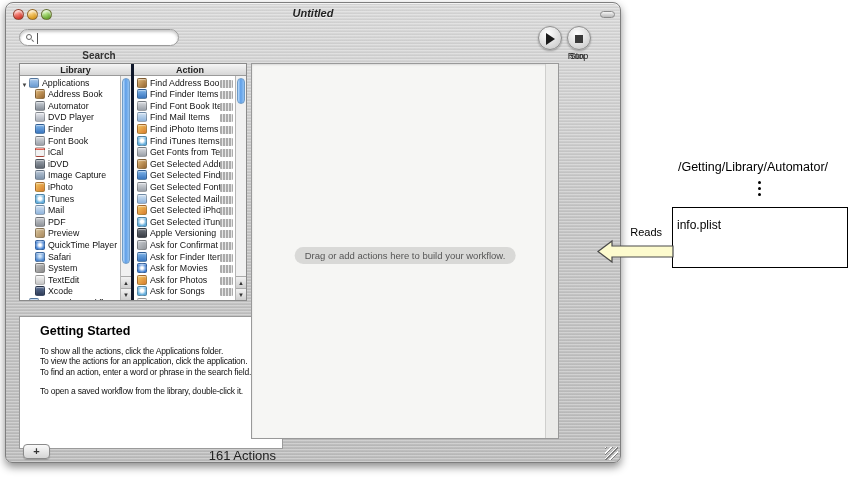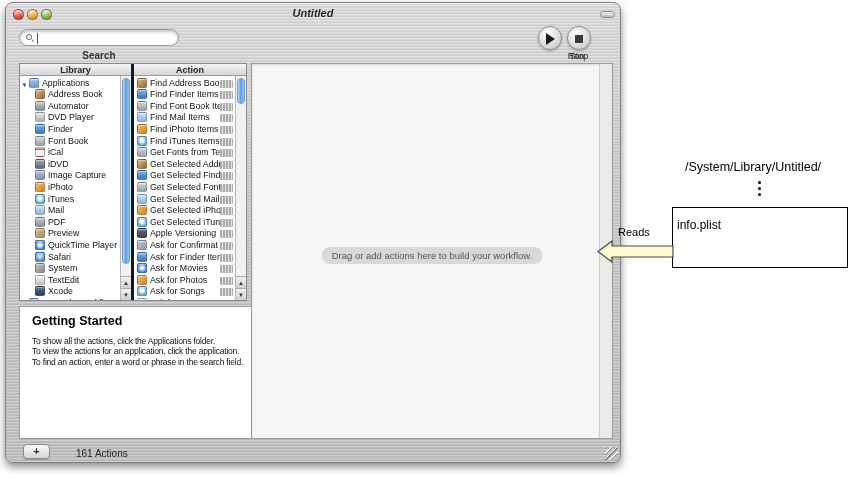--- a/index.html
+++ b/index.html
@@ -69,55 +69,55 @@
   .vscroll { flex:0 0 11px; background:#f1f1f1; border-left:1px solid #b5b5b5; position:relative; }
   .thumb { position:absolute; left:1px; width:8px; border-radius:4px;
     background:linear-gradient(90deg,#bcdcfb,#5f9fe8 45%,#93c2f2); border:1px solid #6f9cc8; }
   .thumb.lib { top:2px; height:186px; }
   .thumb.act { top:2px; height:26px; }
   .arrows { position:absolute; bottom:0; left:0; width:100%; }
   .arrows span { display:block; height:12px; line-height:12px; text-align:center; font-size:6px; color:#333;
     background:linear-gradient(180deg,#f2f2f2,#cfcfcf); border-top:1px solid #aaa; }
 
   
-  .gettingstarted { position:absolute; left:13px; top:303px; width:264px; height:133px;
-    background:#fff; border:1px solid #9a9a9a; padding:7px 12px; overflow:hidden; }
+  .gettingstarted { position:absolute; left:13px; top:313px; width:264px; height:133px;
+    background:#fff; border:1px solid #9a9a9a; padding:7px 20px; overflow:hidden; }
   .gstitle { font-size:12.5px; font-weight:bold; color:#000; margin-bottom:8px; }
   .gsline { font-size:8.5px; letter-spacing:-0.2px; color:#111; line-height:10.4px; white-space:nowrap; }
   .gspara { margin-bottom:9px; }
 
   
-  .workflow { position:absolute; left:245px; top:60px; width:362px; height:376px;
+  .workflow { position:absolute; left:245px; top:60px; width:308px; height:376px;
     background:#f6f6f4; border:1px solid #999; box-shadow: inset 0 1px 2px rgba(0,0,0,.12); }
   .wfscroll { position:absolute; right:0; top:0; bottom:0; width:13px;
     background:#ebebe9; border-left:1px solid #cfcfcd; }
   .droppill { position:absolute; left:50%; top:183px; transform:translateX(-50%);
     background:#d9d9d7; color:#555; font-size:9.5px; padding:3px 10px; border-radius:10px; white-space:nowrap; }
 
   
   .addbtn { position:absolute; left:17px; top:441px; width:27px; height:15px; border-radius:4px;
     border:1px solid #8a8a8a; background:linear-gradient(180deg,#fafafa,#d5d5d5);
     text-align:center; line-height:13px; font-size:11px; font-weight:bold; color:#333;
     box-shadow:0 1px 1px rgba(0,0,0,.2); }
-  .count { position:absolute; left:70px; top:445px; width:200px; text-align:left; font-size:10px; color:#222; }
+  .count { position:absolute; left:70px; top:445px; width:200px; text-align:right; font-size:13px; color:#222; }
   .grip { position:absolute; right:2px; bottom:2px; width:13px; height:13px; border-radius:0 0 6px 0;
     background:repeating-linear-gradient(135deg, rgba(255,255,255,.9) 0 1px, rgba(110,110,110,.8) 1px 2px, rgba(0,0,0,0) 2px 4px); }
 
   
   .dpath { position:absolute; left:655px; top:160px; width:196px; text-align:center;
            font-size:12.5px; color:#000; }
   .vdots { position:absolute; left:758px; top:181px; display:flex; flex-direction:column; gap:3px; }
   .vdots span { width:3px; height:3px; border-radius:50%; background:#000; }
   .dbox { position:absolute; left:672px; top:207px; width:176px; height:61px;
           background:#fff; border:1.5px solid #000; }
   .dboxhead { height:25px; line-height:24px; border-bottom:1.5px solid #000;
               font-size:11.8px; letter-spacing:-0.3px; color:#000; padding-left:4px; white-space:nowrap; }
   .dboxbody { height:34px; line-height:34px; font-size:12px; color:#000; padding-left:4px; }
   .arrow { position:absolute; left:596px; top:236px; }
-  .readslbl { position:absolute; left:618px; top:226px; width:44px; 
+  .readslbl { position:absolute; left:618px; top:226px; width:44px; text-align:right;
               font-size:11px; color:#000; }
 
   
   [data-icon="applications-folder-icon"]{background:linear-gradient(180deg,#a8c8ec,#6a9ad0);}
   [data-icon="example-workflows-icon"]{background:linear-gradient(180deg,#a8c8ec,#6a9ad0);}
   [data-icon="address-book-icon"]{background:linear-gradient(135deg,#e0b97a,#96652f);}
   [data-icon="automator-icon"]{background:linear-gradient(180deg,#c9cfd6,#848c96);}
   [data-icon="dvd-player-icon"]{background:linear-gradient(180deg,#e6e8ee,#aab0ba);}
   [data-icon="finder-icon"]{background:linear-gradient(180deg,#7cb2e8,#3a76c0);}
   [data-icon="font-book-icon"]{background:linear-gradient(180deg,#d6d9de,#9aa0a8);}
@@ -426,37 +426,38 @@
     <div class="gettingstarted">
       <div class="gstitle">Getting Started</div>
       <div class="gspara">
 
       <div class="gsline">To show all the actions, click the Applications folder.</div>
           <div class="gsline">To view the actions for an application, click the application.</div>
           <div class="gsline">To find an action, enter a word or phrase in the search field.</div>
         </div>
       <div class="gspara">
 
+          <div class="gsline">To open a saved workflow from the library, double-click it.</div>
         </div>
     </div>
 
     <div class="workflow">
       <div class="wfscroll"></div>
       <div class="droppill">Drag or add actions here to build your workflow.</div>
     </div>
 
     <div class="addbtn">
       <span>+</span>
     </div>
     <div class="count">161 Actions</div>
     <div class="grip"></div>
 
   </div>
 
-  <div class="dpath">/System/Library/Untitled/</div>
+  <div class="dpath">/Getting/Library/Automator/</div>
   <div class="vdots">
       <span></span>
       <span></span>
       <span></span>
     </div>
   <div class="dbox">
     <div class="dboxbody">info.plist</div>
   </div>
   <svg class="arrow" width="78" height="31" viewBox="0 0 78 31">
     <polygon points="2,15.5 16,5 16,10 77,10 77,21 16,21 16,26" fill="#FDFBCE" stroke="#4a4a4a" stroke-width="1.2"></polygon>

